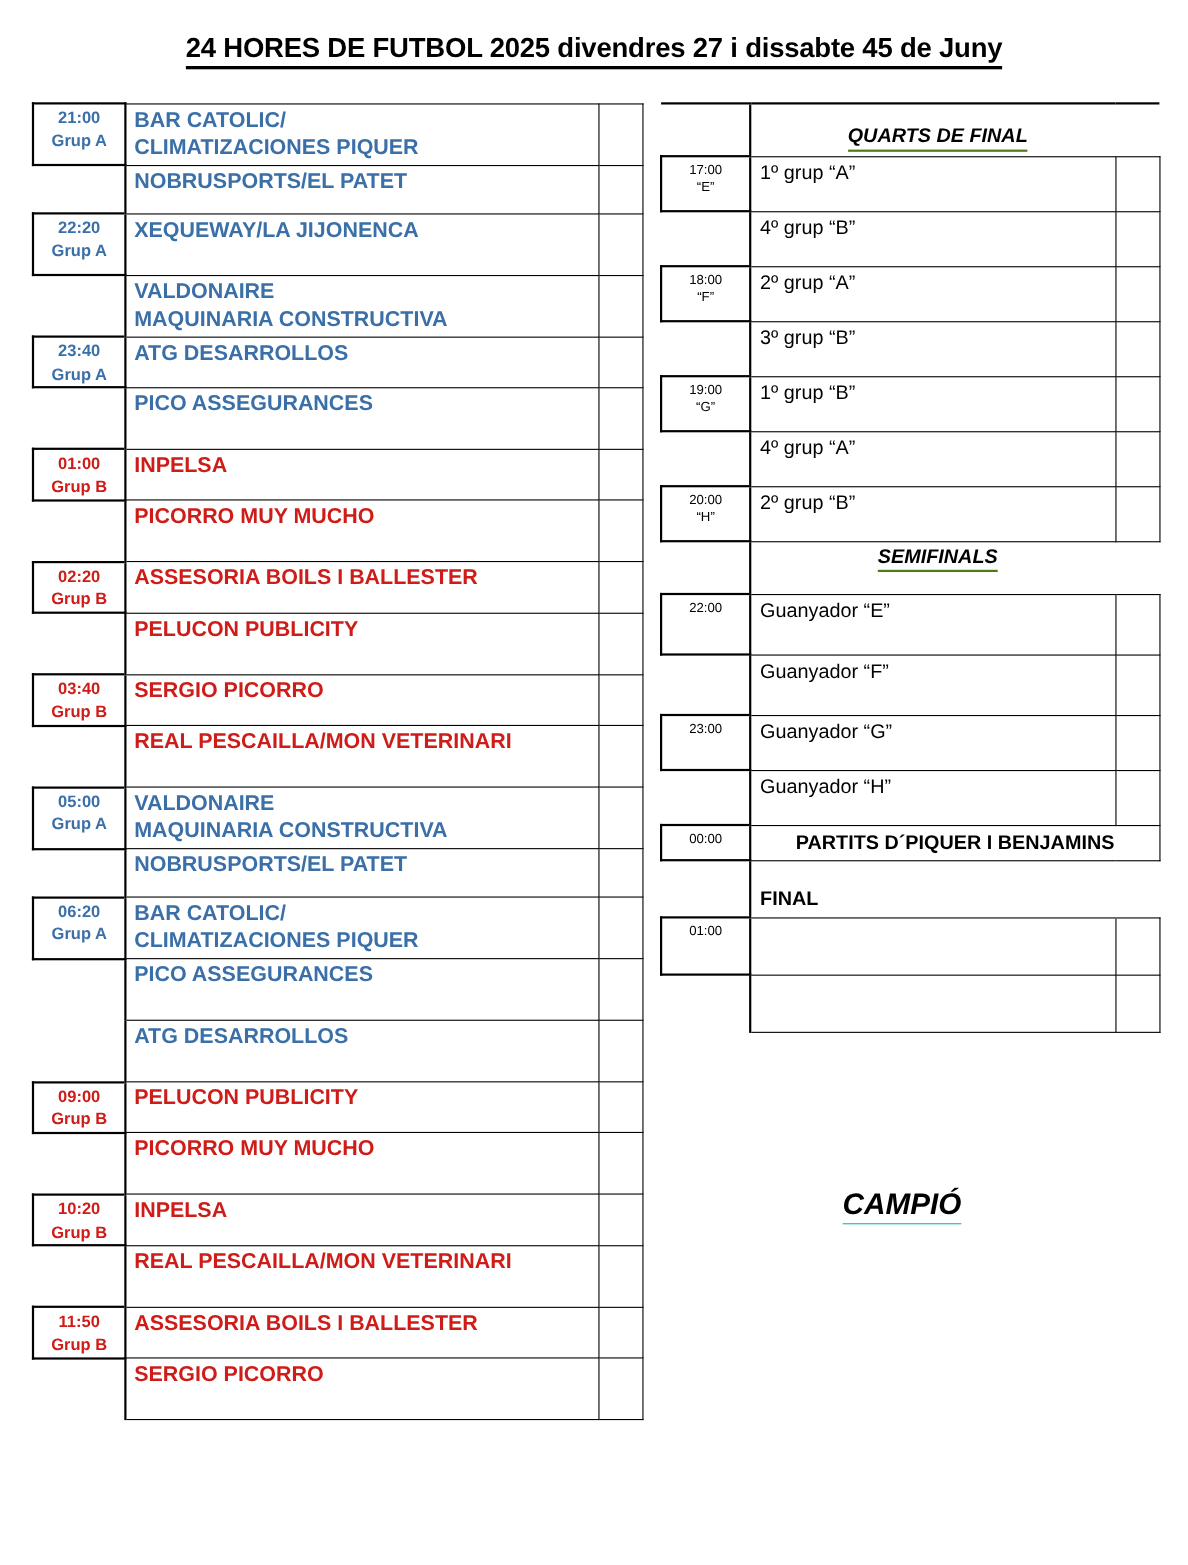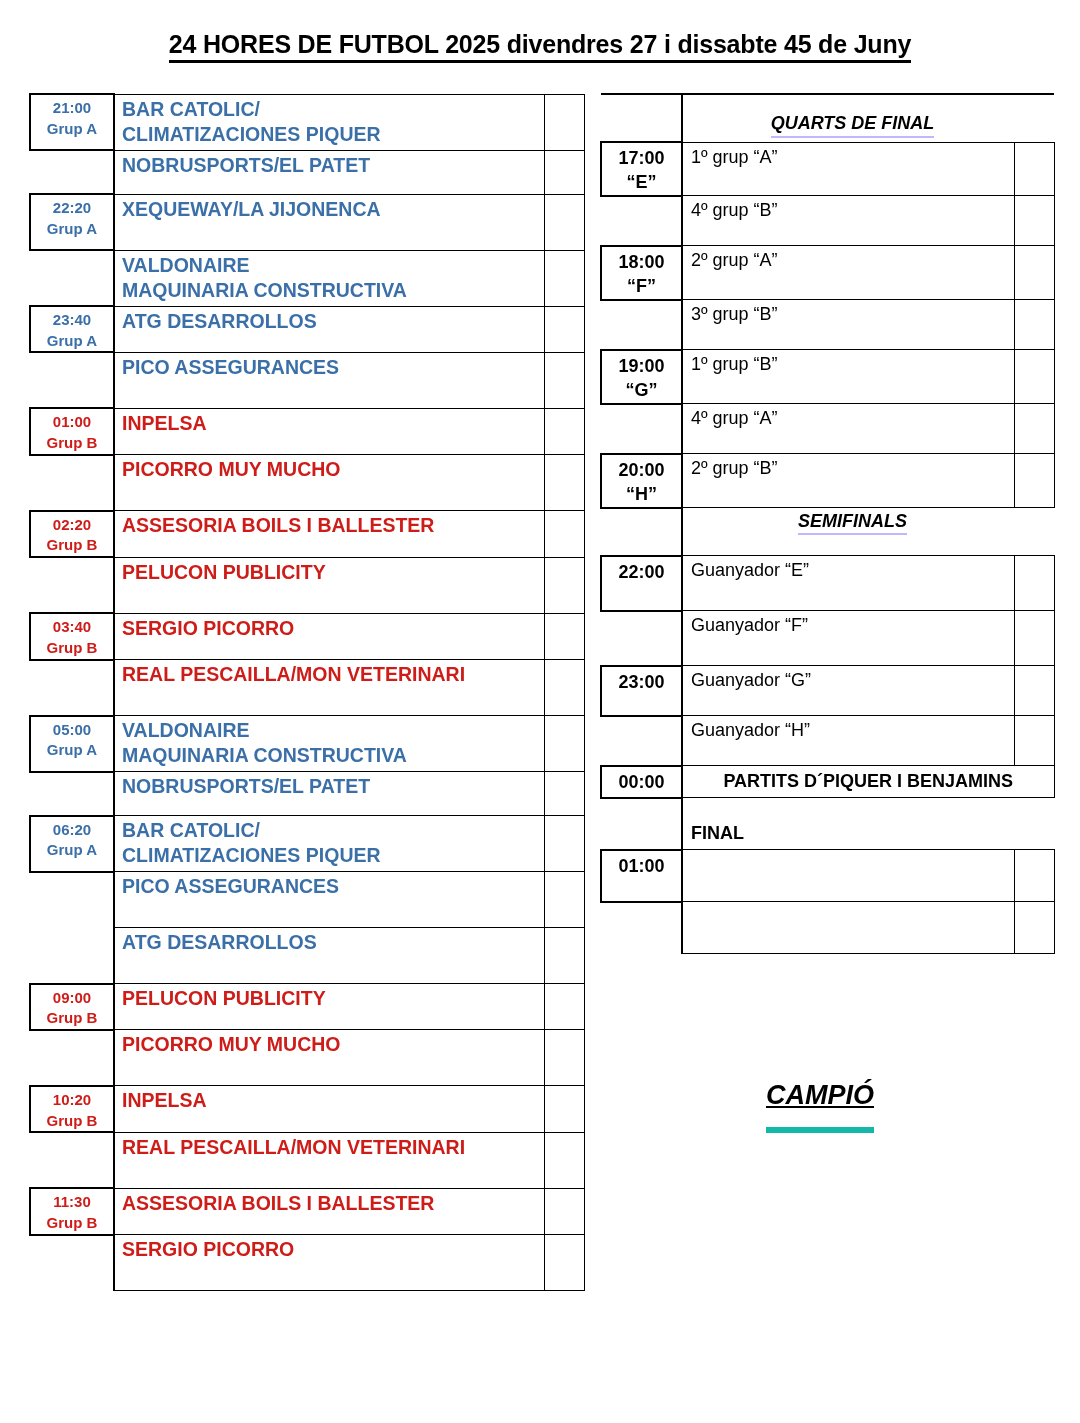--- a/index.html
+++ b/index.html
@@ -100,22 +100,22 @@
     padding: 0;
     vertical-align: top;
     height: 24px;
   }
   .rcol-time  { width: 81px; }
   .rcol-main  { width: 332px; }
   .rcol-score { width: 40px; }
 
   .r-time {
     text-align: center;
-    font-size: 18px;
-    font-weight: bold;
+    font-size: 12px;
+    font-weight: normal;
     line-height: 1.33;
     color: #000;
     padding-top: 4px !important;
     box-sizing: border-box;
   }
   .r-time.boxed { border: 2px solid #000; }
 
   .r-main {
     font-size: 18px;
     color: #000;
@@ -136,21 +136,21 @@
   .r-score.toprule  { border-top: 1.6px solid #000; }
   .r-score.blank    { border: none; }
 
   .sect-head {
     text-align: center;
     font-weight: bold;
     font-style: italic;
     font-size: 18px;
   }
   .sect-head .ul2 {
-    border-bottom: 2px solid #c4b5fd;
+    border-bottom: 2px solid #4d7c0f;
     display: inline-block;
     padding-bottom: 0px;
   }
   .sect-plain {
     font-weight: bold;
     font-style: normal;
     font-size: 18px;
   }
   .center-bold {
     text-align: center;
@@ -170,24 +170,23 @@
     top: 1080px;
     left: 600px;
     width: 440px;
     text-align: center;
     font-size: 27px;
     font-weight: bold;
     font-style: italic;
     color: #000;
   }
   #campio .ul3 {
-    border-bottom: 6px solid #14b8a6;
+    border-bottom: 1px solid #14b8a6;
     display: inline-block;
-    padding-bottom: 16px;
-    text-decoration: underline;
+    padding-bottom: 1px;
   }
 </style>
 </head>
 <body>
 
 <div id="doc-title"><span class="ul">24 HORES DE FUTBOL 2025 divendres 27 i dissabte 45 de Juny</span></div>
 
 <table id="left-table">
   <colgroup>
     <col class="col-time">
@@ -310,21 +309,21 @@
     <td class="cell-team grp-b h1">INPELSA</td>
     <td class="cell-score h1"></td>
   </tr>
   <tr>
     <td class="cell-time grp-b h2"></td>
     <td class="cell-team grp-b h2">REAL PESCAILLA/MON VETERINARI</td>
     <td class="cell-score h2"></td>
   </tr>
 
   <tr>
-    <td class="cell-time boxed grp-b h1"><span>11:30</span><br><span>Grup B</span></td>
+    <td class="cell-time boxed grp-b h1"><span>11:50</span><br><span>Grup B</span></td>
     <td class="cell-team grp-b h1">ASSESORIA BOILS I BALLESTER</td>
     <td class="cell-score h1"></td>
   </tr>
   <tr>
     <td class="cell-time grp-b h2"></td>
     <td class="cell-team grp-b h2">SERGIO PICORRO</td>
     <td class="cell-score h2"></td>
   </tr>
 
   </tbody>

